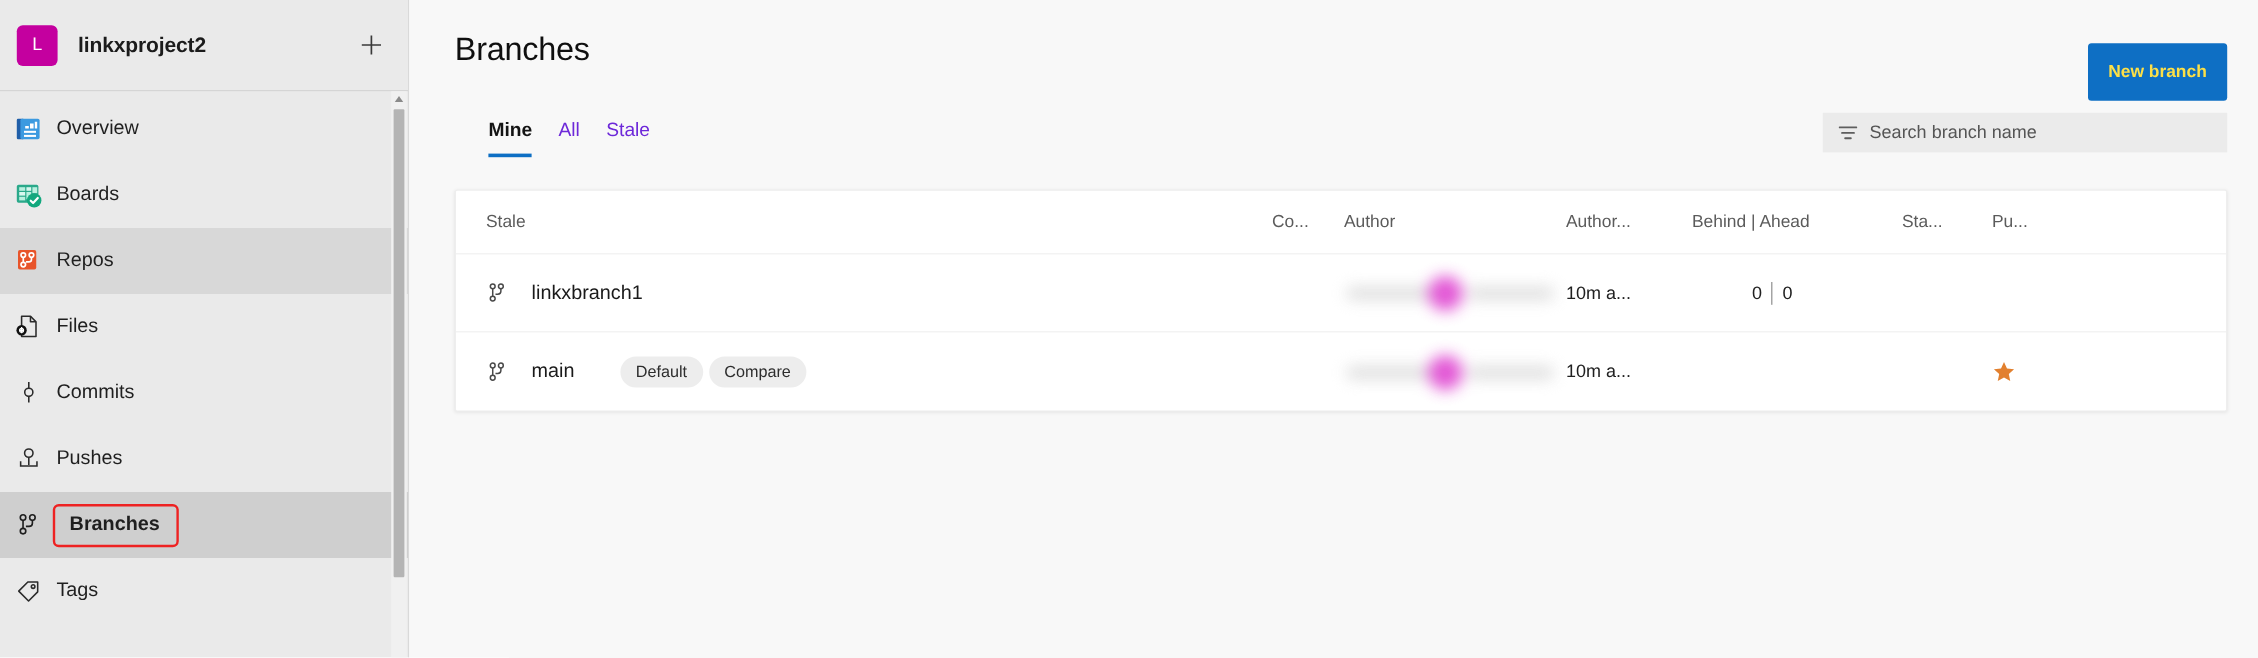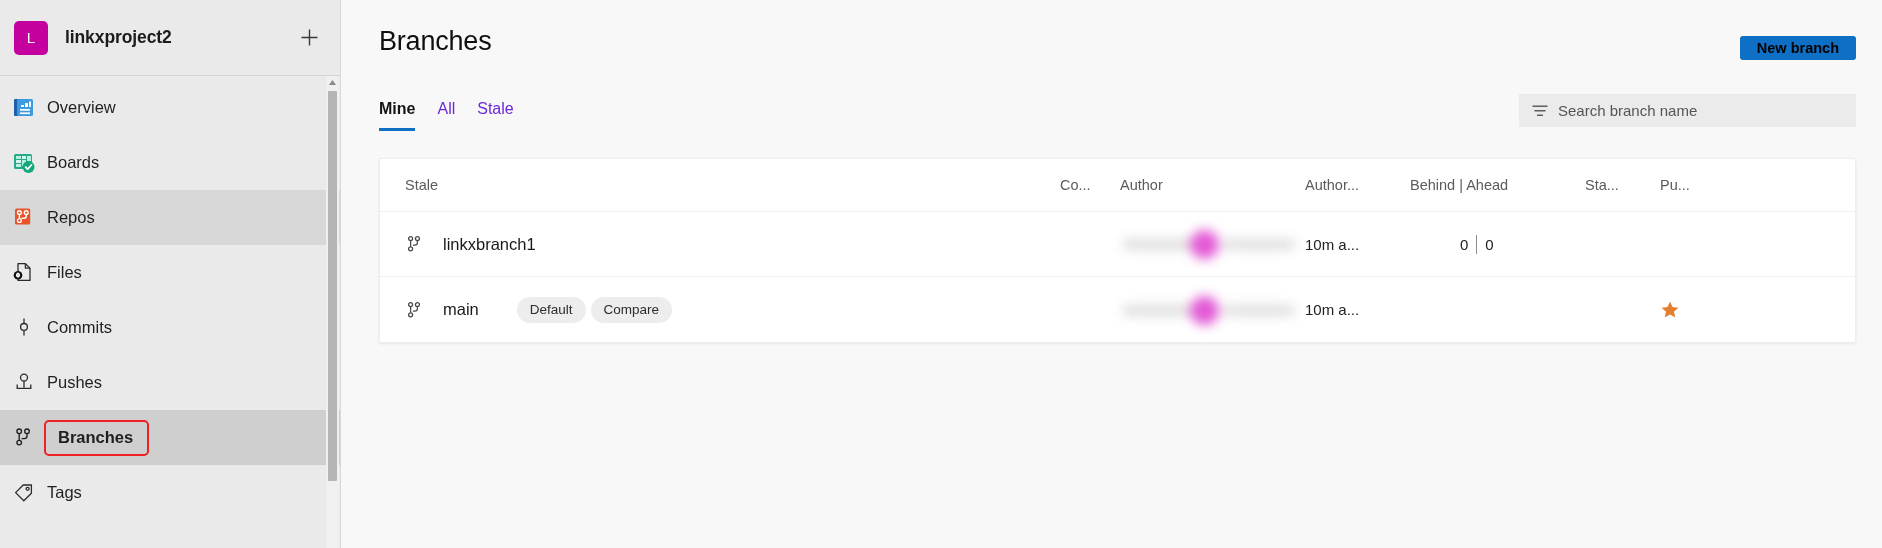--- a/index.html
+++ b/index.html
@@ -157,23 +157,23 @@
   .page-title {
     font-size: 27px;
     color: #0f0f0f;
     font-weight: normal;
     letter-spacing: -0.2px;
   }
   .new-branch-btn {
     position: absolute;
     right: 26px;
     top: 36px;
-    height: 24px;
+    height: 48px;
     background: #0e6fc4;
-    color: #000000;
+    color: #fde047;
     font-size: 14.5px;
     font-weight: bold;
     border: none;
     border-radius: 3px;
     padding: 0 17px;
     cursor: pointer;
     font-family: "Liberation Sans", sans-serif;
     white-space: nowrap;
   }
 
@@ -181,20 +181,21 @@
     position: relative;
     padding: 0 28px 0 38px;
     height: 46px;
     display: flex;
     align-items: flex-start;
   }
   .tabs {
     display: flex;
     align-items: center;
     gap: 0px;
+    margin-left: 28px;
   }
   .tab {
     position: relative;
     font-size: 16px;
     color: #6d28d9;
     padding: 0 11px 13px 11px;
     cursor: pointer;
     white-space: nowrap;
   }
   .tab:first-child { padding-left: 0; }

